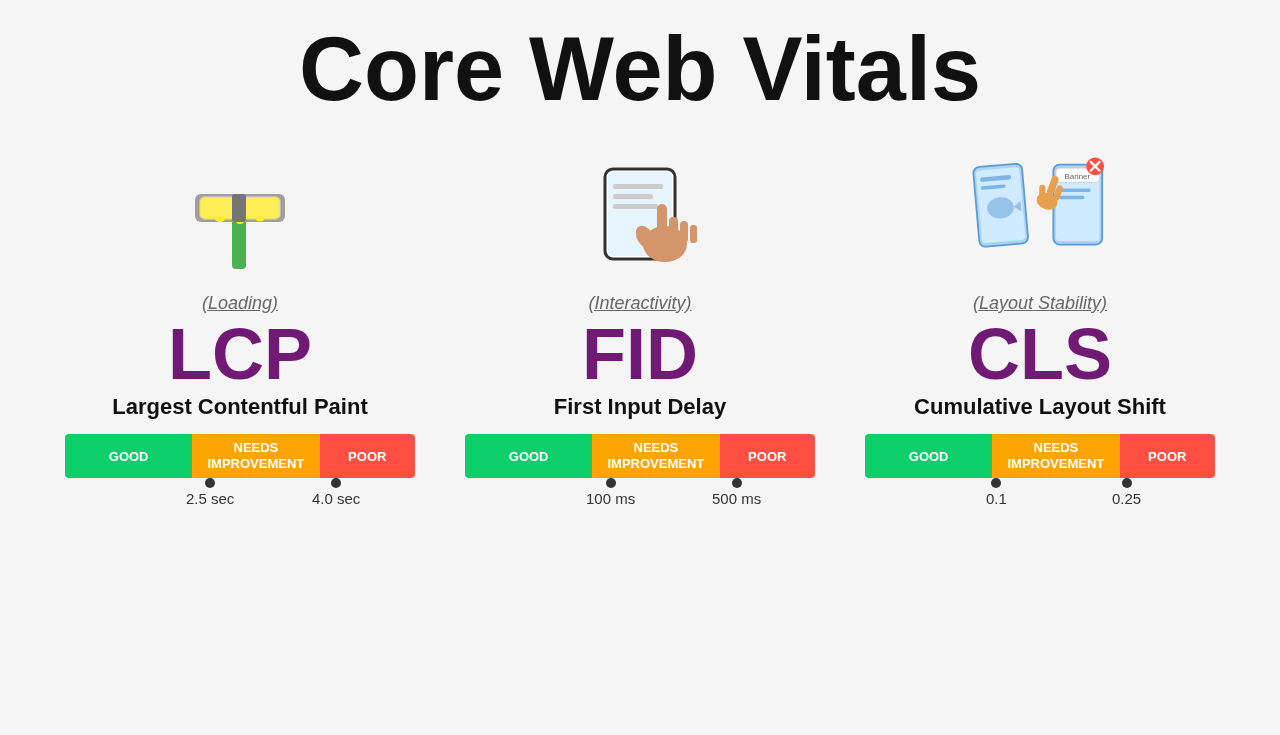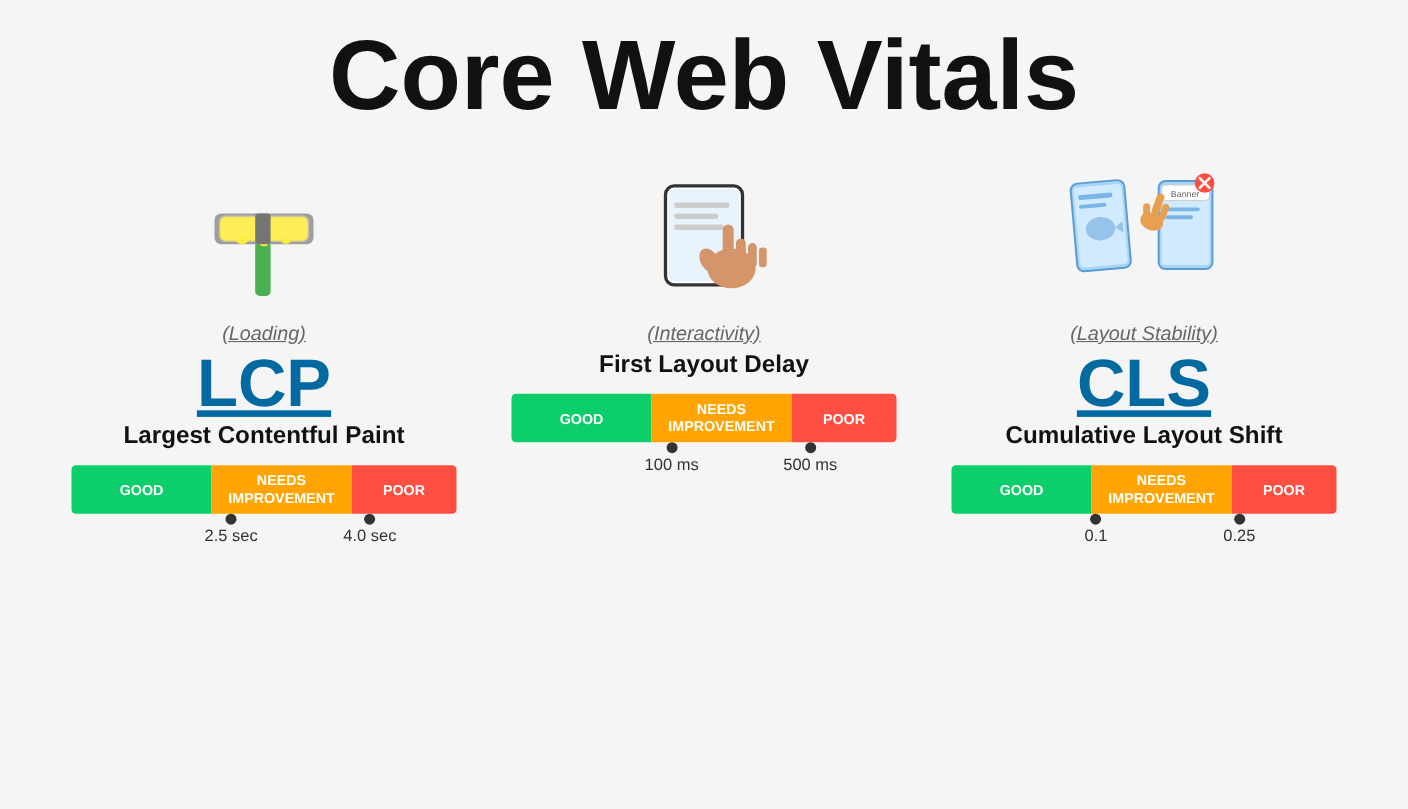--- a/index.html
+++ b/index.html
@@ -53,26 +53,25 @@
 
     .metric-category {
       font-size: 18px;
       color: #666;
       font-style: italic;
       margin-bottom: 4px;
       text-decoration: underline;
     }
 
     .metric-abbr {
-      font-size: 61px;
+      font-size: 72px;
       font-weight: 900;
-      color: #0369a1;
+      color: #701a75;
       line-height: 1;
       margin-bottom: 4px;
-      text-decoration: underline;
     }
 
     .metric-name {
       font-size: 22px;
       font-weight: 700;
       color: #111;
       text-align: center;
       margin-bottom: 14px;
     }
 
@@ -230,21 +229,22 @@
 
           <rect x="12" y="-5" width="10" height="35" rx="5" fill="#d4956a"></rect>
 
           <rect x="24" y="8" width="9" height="25" rx="4" fill="#d4956a"></rect>
           <rect x="35" y="12" width="8" height="22" rx="4" fill="#d4956a"></rect>
           <rect x="45" y="16" width="7" height="18" rx="3" fill="#d4956a"></rect>
         </g>
       </svg>
     </div>
     <span class="metric-category">(Interactivity)</span>
-    <span class="metric-name">First Layout Delay</span>
+    <span class="metric-abbr">FID</span>
+    <span class="metric-name">First Input Delay</span>
     <div class="bar-container">
       <div class="bar">
         <div class="bar-good">GOOD</div>
         <div class="bar-needs">NEEDS<br>IMPROVEMENT</div>
         <div class="bar-poor">POOR</div>
       </div>
       <div class="bar-ticks">
         <div class="tick tick-1">
           <div class="tick-dot"></div>
           <span class="tick-label">100 ms</span>

